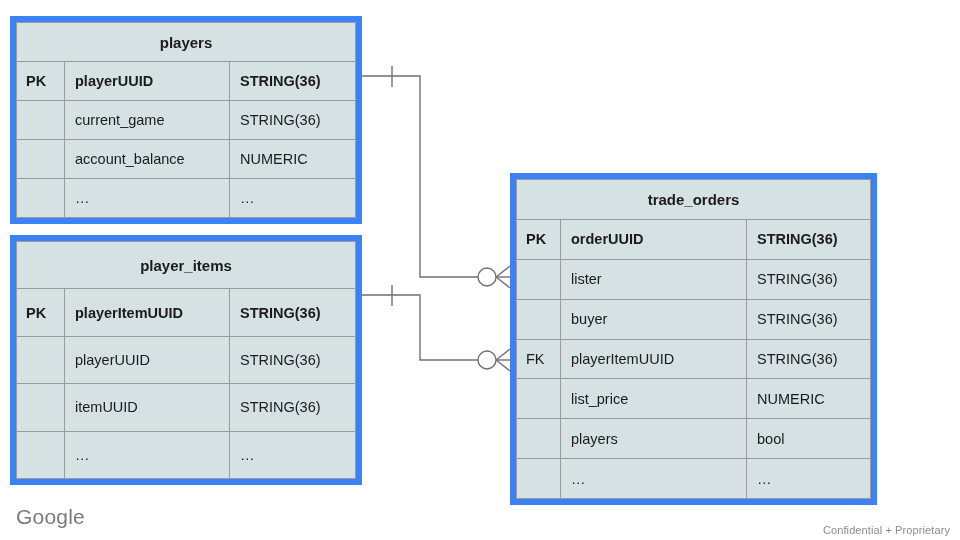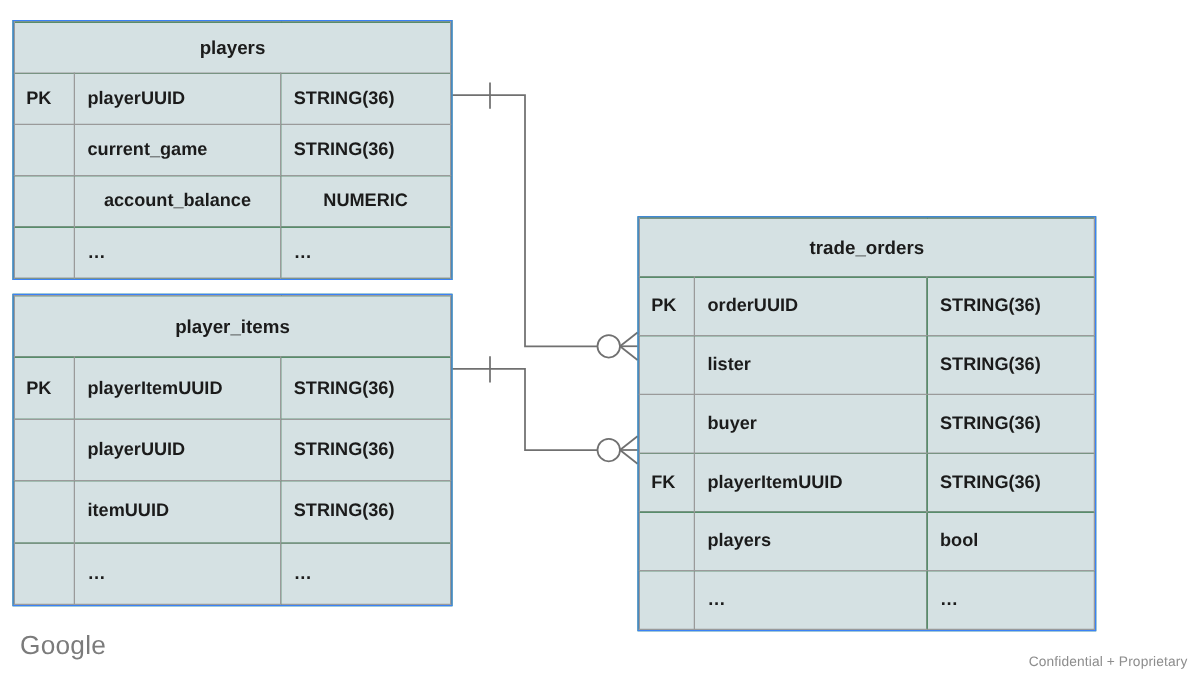--- a/index.html
+++ b/index.html
@@ -17,49 +17,48 @@
   #canvas {
     position: relative;
     width: 960px;
     height: 540px;
   }
 
   
   .entity {
     position: absolute;
     box-sizing: border-box;
-    border: 1px solid #3b82f6;
+    border: 6px solid #3b82f6;
     border-collapse: collapse;
-    background: #15803d;
+    background: #a16207;
   }
   .entity table {
     width: 100%;
     height: 100%;
     border-collapse: collapse;
     table-layout: fixed;
   }
   .entity td {
     border: 1px solid #9a9a9a;
     background: #d5e1e3;
     color: #1b1b1b;
     font-size: 14.5px;
     padding: 0 10px;
     vertical-align: middle;
     white-space: nowrap;
     overflow: hidden;
-    font-weight: bold;
   }
   .entity td.title {
     text-align: center;
     font-weight: bold;
     font-size: 15px;
     padding: 0;
   }
   .entity td.keycol {
-    font-weight: bold;
+    font-weight: normal;
     font-size: 14.5px;
     padding: 0 0 0 9px;
   }
   .entity tr.pkrow td {
     font-weight: bold;
     margin-left: 44px;
   }
   .ellipsis {
     letter-spacing: 1.5px;
   }
@@ -139,21 +138,21 @@
           <tr class="pkrow" style="height: 20%;">
             <td class="keycol">PK</td>
             <td>playerUUID</td>
             <td>STRING(36)</td>
           </tr>
           <tr style="height: 20%;">
             <td class="keycol"></td>
             <td>current_game</td>
             <td>STRING(36)</td>
           </tr>
-          <tr style="height: 20%; text-align: center;">
+          <tr style="height: 20%;">
             <td class="keycol"></td>
             <td>account_balance</td>
             <td>NUMERIC</td>
           </tr>
           <tr style="height: 20%;">
             <td class="keycol"></td>
             <td class="ellipsis">…</td>
             <td class="ellipsis">…</td>
           </tr>
         </tbody>
@@ -221,20 +220,25 @@
             <td>buyer</td>
             <td>STRING(36)</td>
           </tr>
           <tr style="height: 12.5%;">
             <td class="keycol">FK</td>
             <td>playerItemUUID</td>
             <td>STRING(36)</td>
           </tr>
           <tr style="height: 12.5%;">
             <td class="keycol"></td>
+            <td>list_price</td>
+            <td>NUMERIC</td>
+          </tr>
+          <tr style="height: 12.5%;">
+            <td class="keycol"></td>
             <td>players</td>
             <td>bool</td>
           </tr>
           <tr style="height: 12.5%;">
             <td class="keycol"></td>
             <td class="ellipsis">…</td>
             <td class="ellipsis">…</td>
           </tr>
         </tbody>
     </table>

